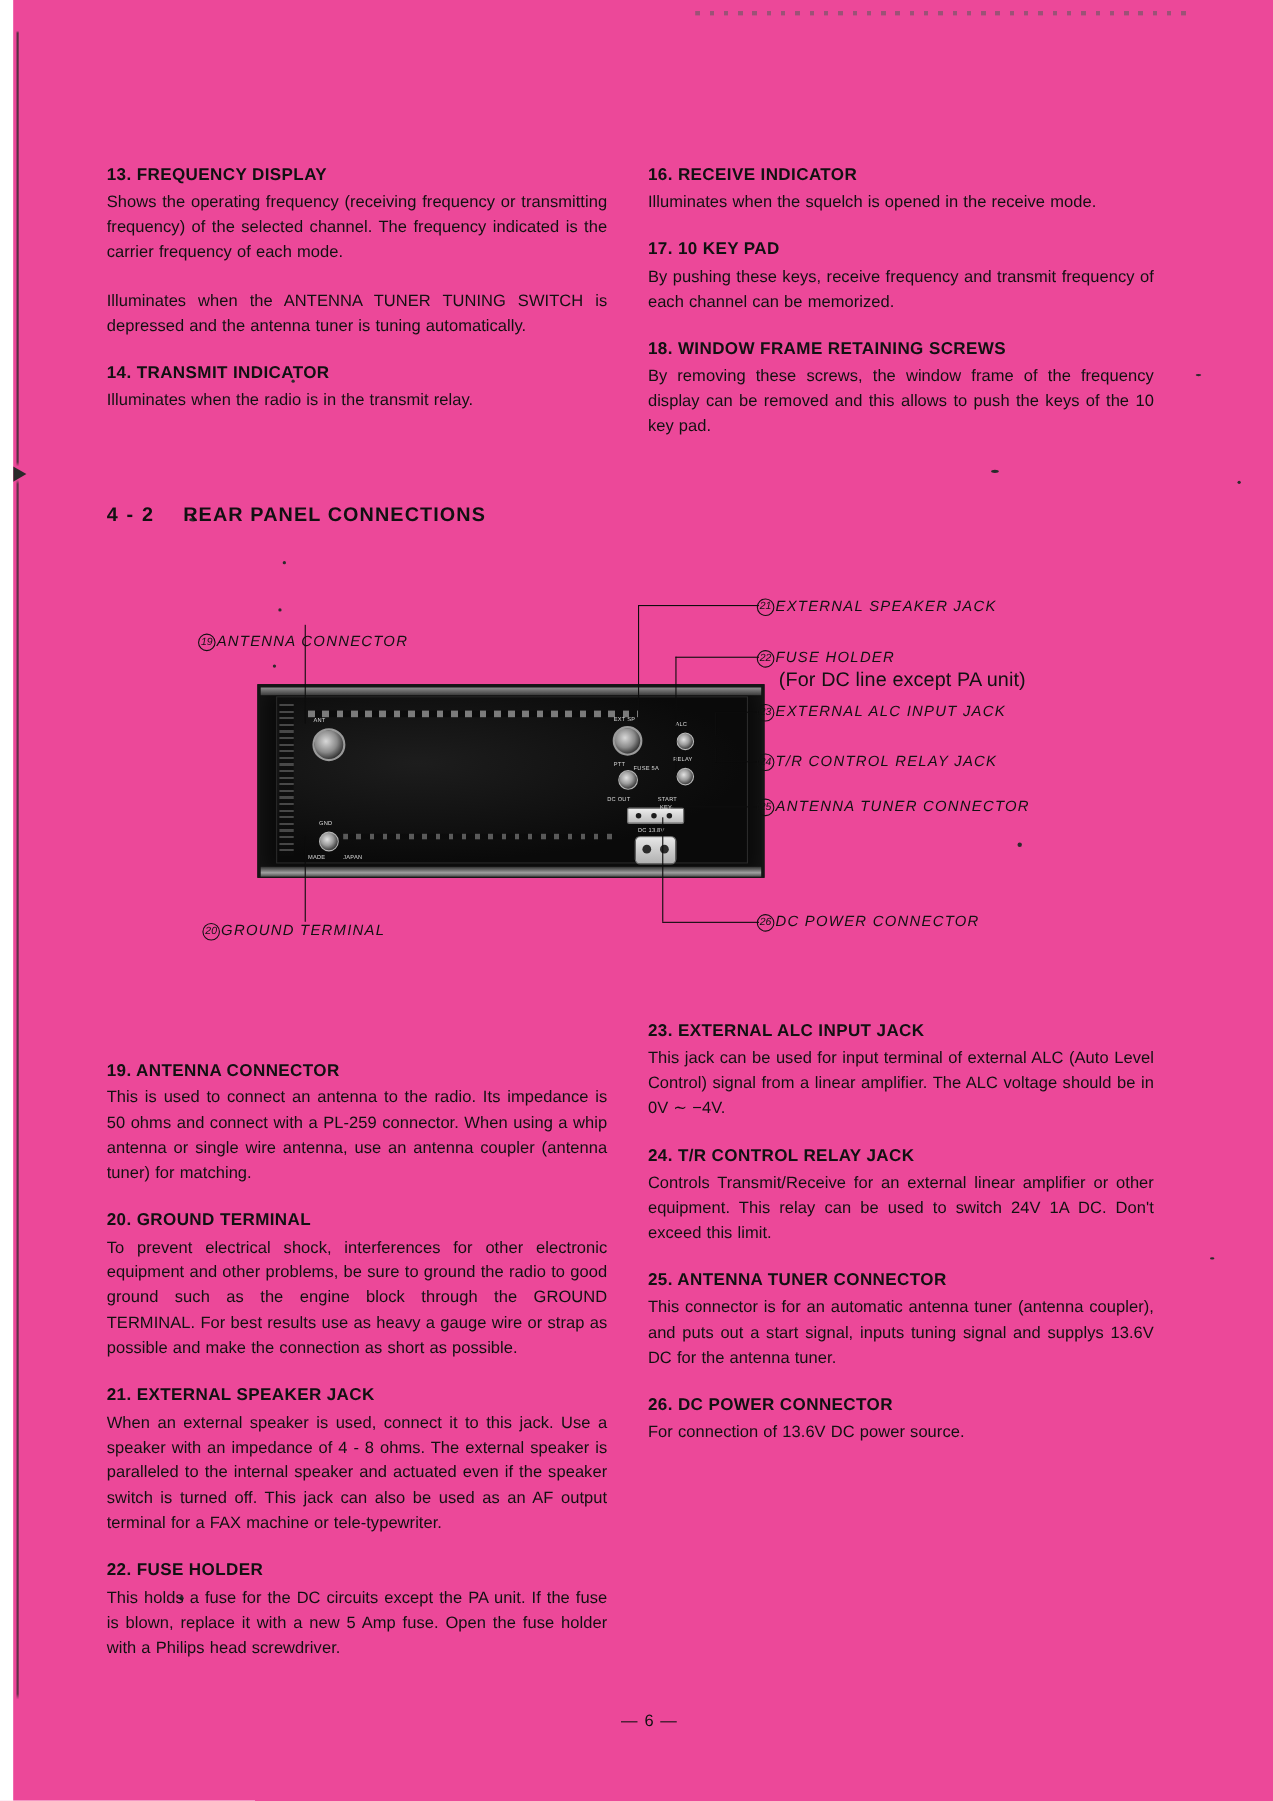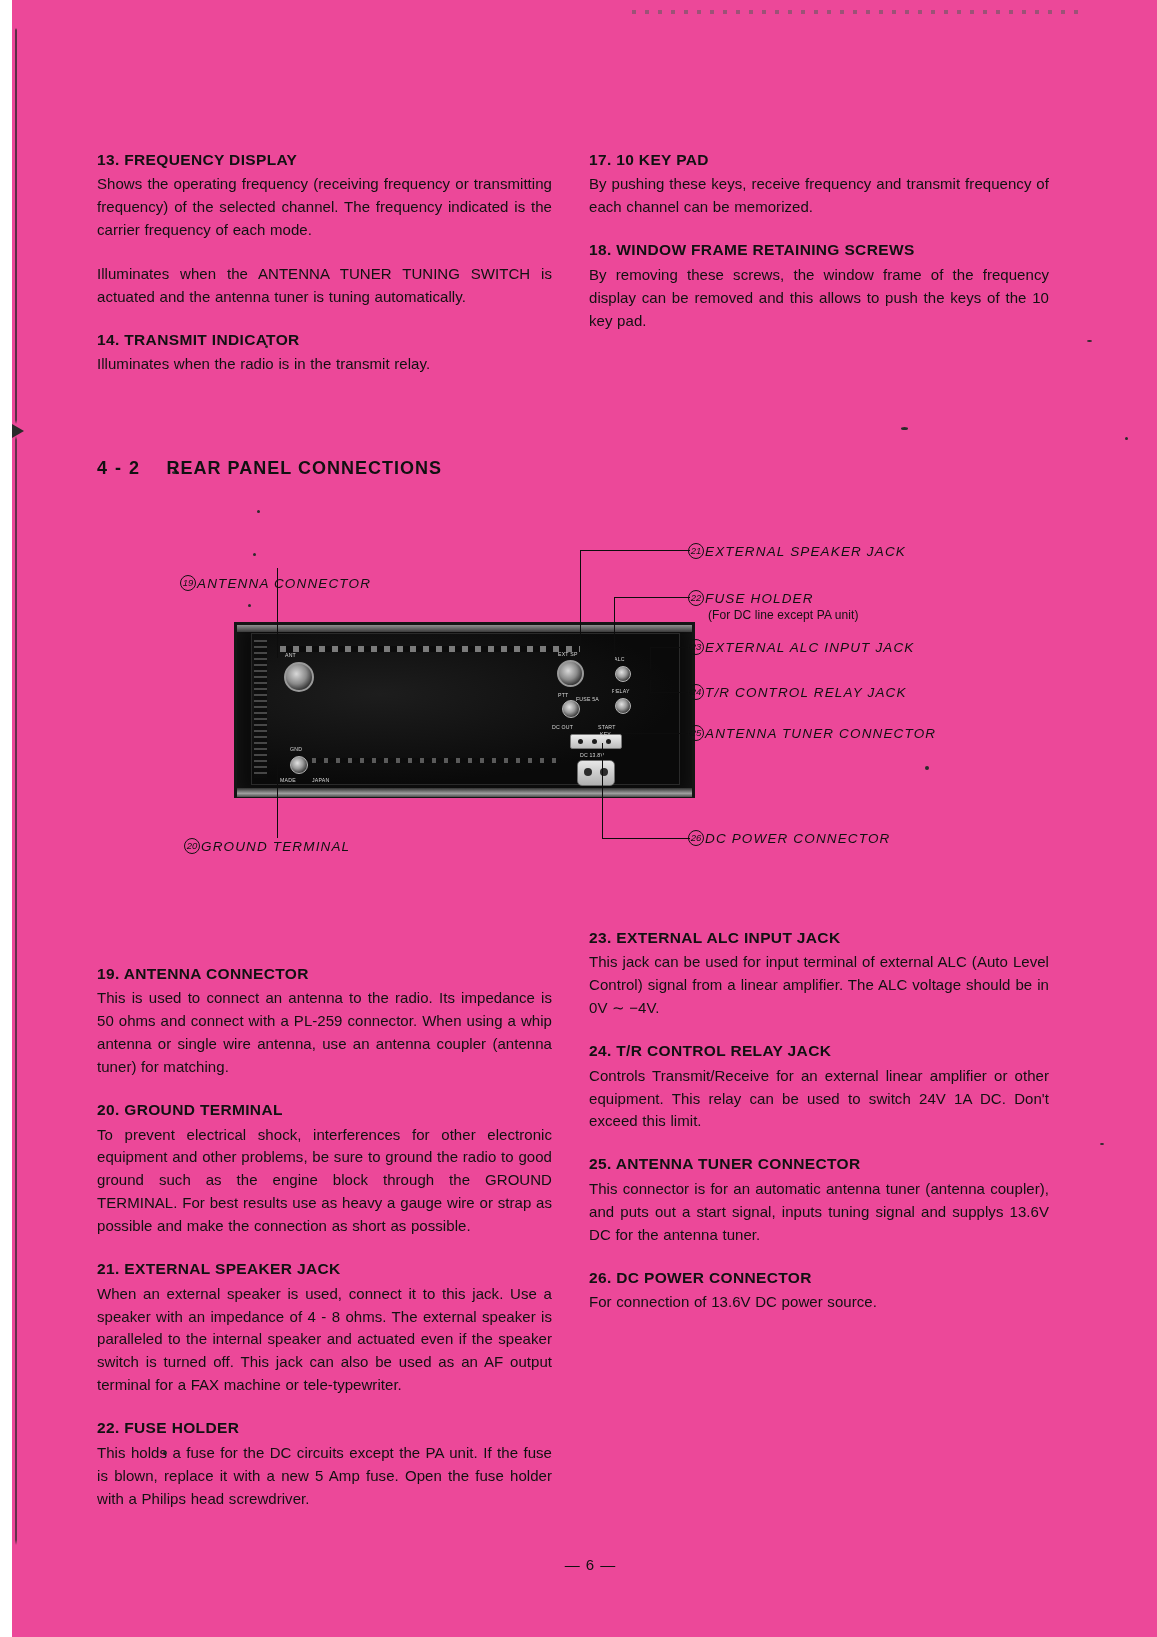--- a/index.html
+++ b/index.html
@@ -230,21 +230,21 @@
     border-radius: 50%;
     font-size: 9.5px;
     text-align: center;
     letter-spacing: 0;
     vertical-align: 1.5px;
     margin-right: 1px;
     font-family: "Liberation Sans", sans-serif;
   }
   .callout-sub {
     position: absolute;
-    font-size: 12px;
+    font-size: 18px;
     letter-spacing: .1px;
     white-space: nowrap;
     color: #111;
   }
 
   
   .page-num {
     position: absolute;
     left: 0; right: 0;
     top: 1556px;
@@ -272,29 +272,33 @@
   <div class="speck" style="left:160px;top:471px;width:7px;height:3px;"></div>
   <div class="speck" style="left:1088px;top:1143px;width:4px;height:2px;"></div>
   <div class="speck" style="left:151px;top:1451px;width:4px;height:4px;"></div>
 
   <div class="col-left" style="top:150px;">
     <div class="block">
       <h3 class="item-head">13. FREQUENCY DISPLAY</h3>
       <p class="item-body">Shows the operating frequency (receiving frequency or transmitting frequency) of the selected channel.  The frequency indicated is the carrier frequency of each mode.</p>
     </div>
     <div class="block">
-      <p class="item-body">Illuminates when the ANTENNA TUNER TUNING SWITCH is actuated and the antenna tuner is tuning automatically.</p>
+      <p class="item-body">Illuminates when the ANTENNA TUNER TUNING SWITCH is depressed and the antenna tuner is tuning automatically.</p>
     </div>
     <div class="block">
       <h3 class="item-head">14. TRANSMIT INDICATOR</h3>
       <p class="item-body last">Illuminates when the radio is in the transmit relay.</p>
     </div>
   </div>
 
   <div class="col-right" style="top:150px;">
+    <div class="block">
+      <h3 class="item-head">16. RECEIVE INDICATOR</h3>
+      <p class="item-body">Illuminates when the squelch is opened in the receive mode.</p>
+    </div>
     <div class="block">
       <h3 class="item-head">17. 10 KEY PAD</h3>
       <p class="item-body">By pushing these keys, receive frequency and transmit frequency of each channel can be memorized.</p>
     </div>
     <div class="block">
       <h3 class="item-head">18. WINDOW FRAME RETAINING SCREWS</h3>
       <p class="item-body last">By removing these screws, the window frame of the frequency display can be removed and this allows to push the keys of the 10 key pad.</p>
     </div>
   </div>
 

